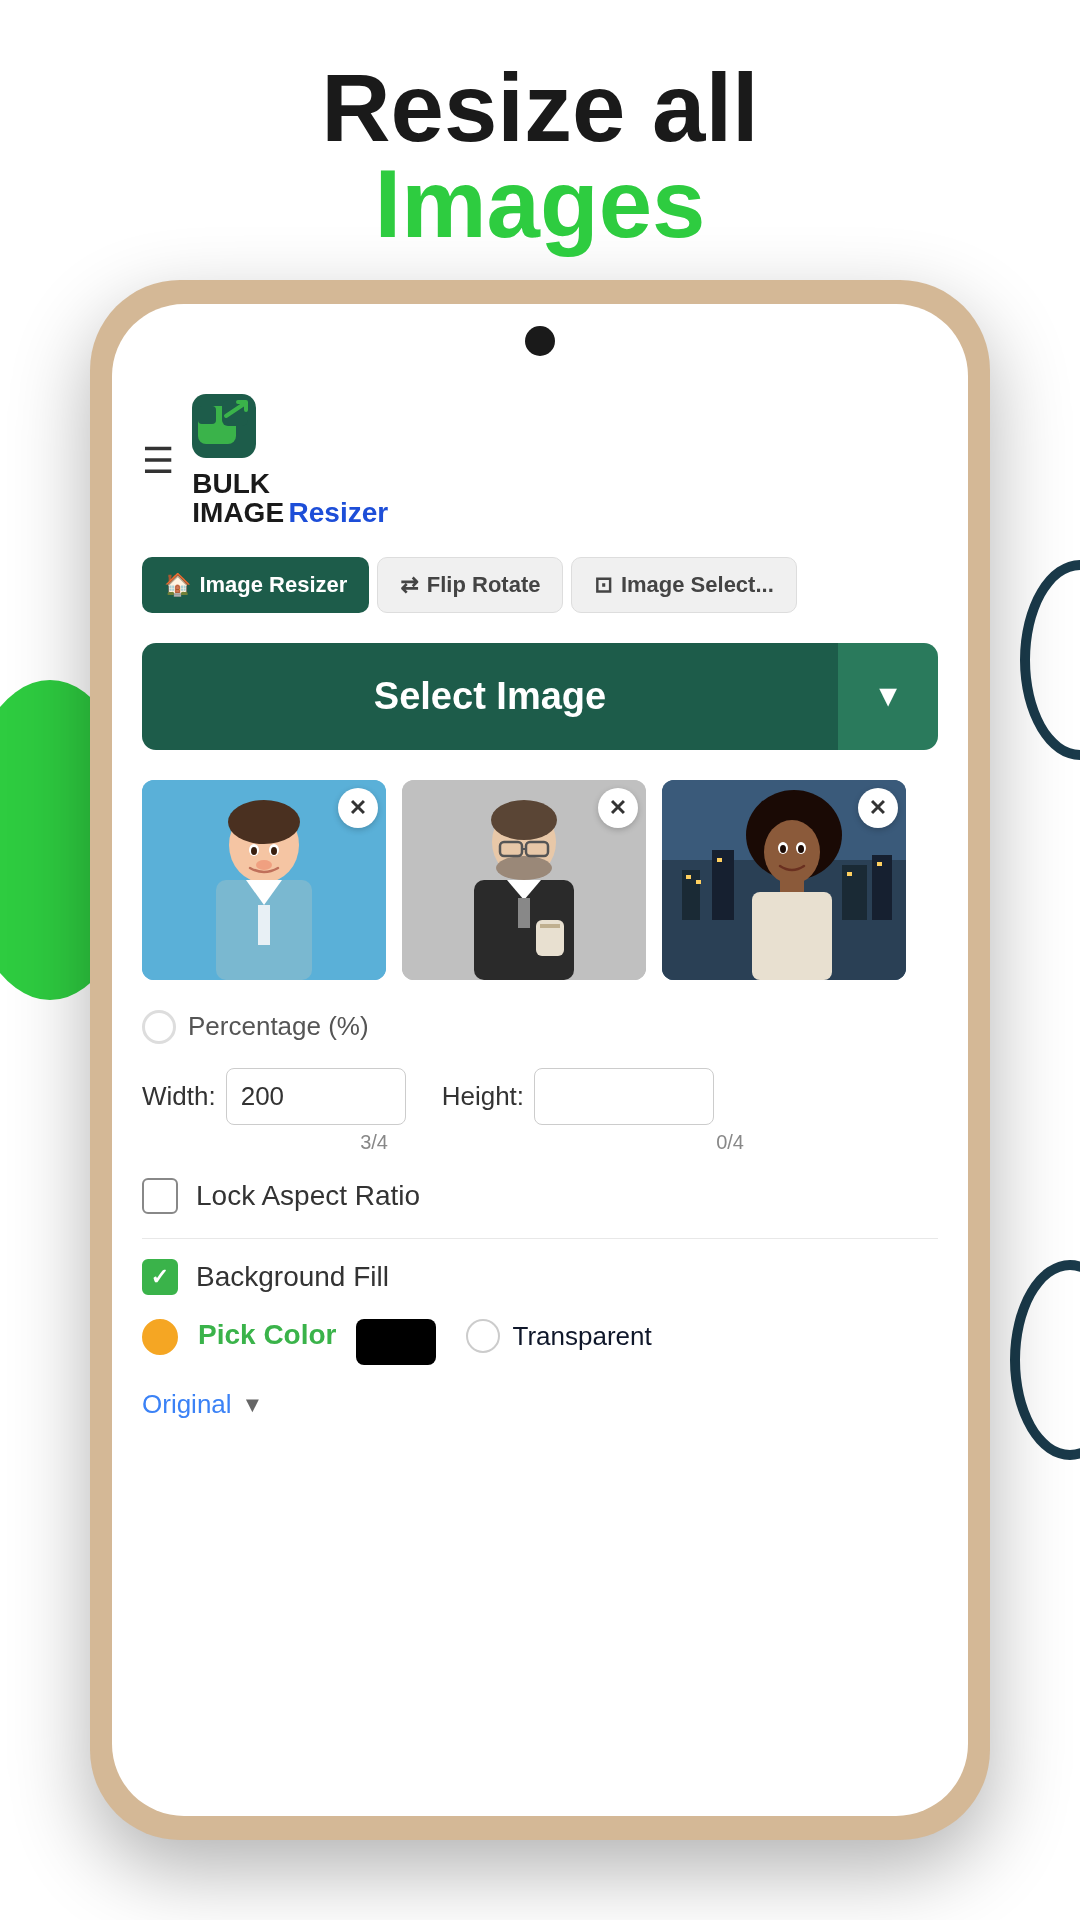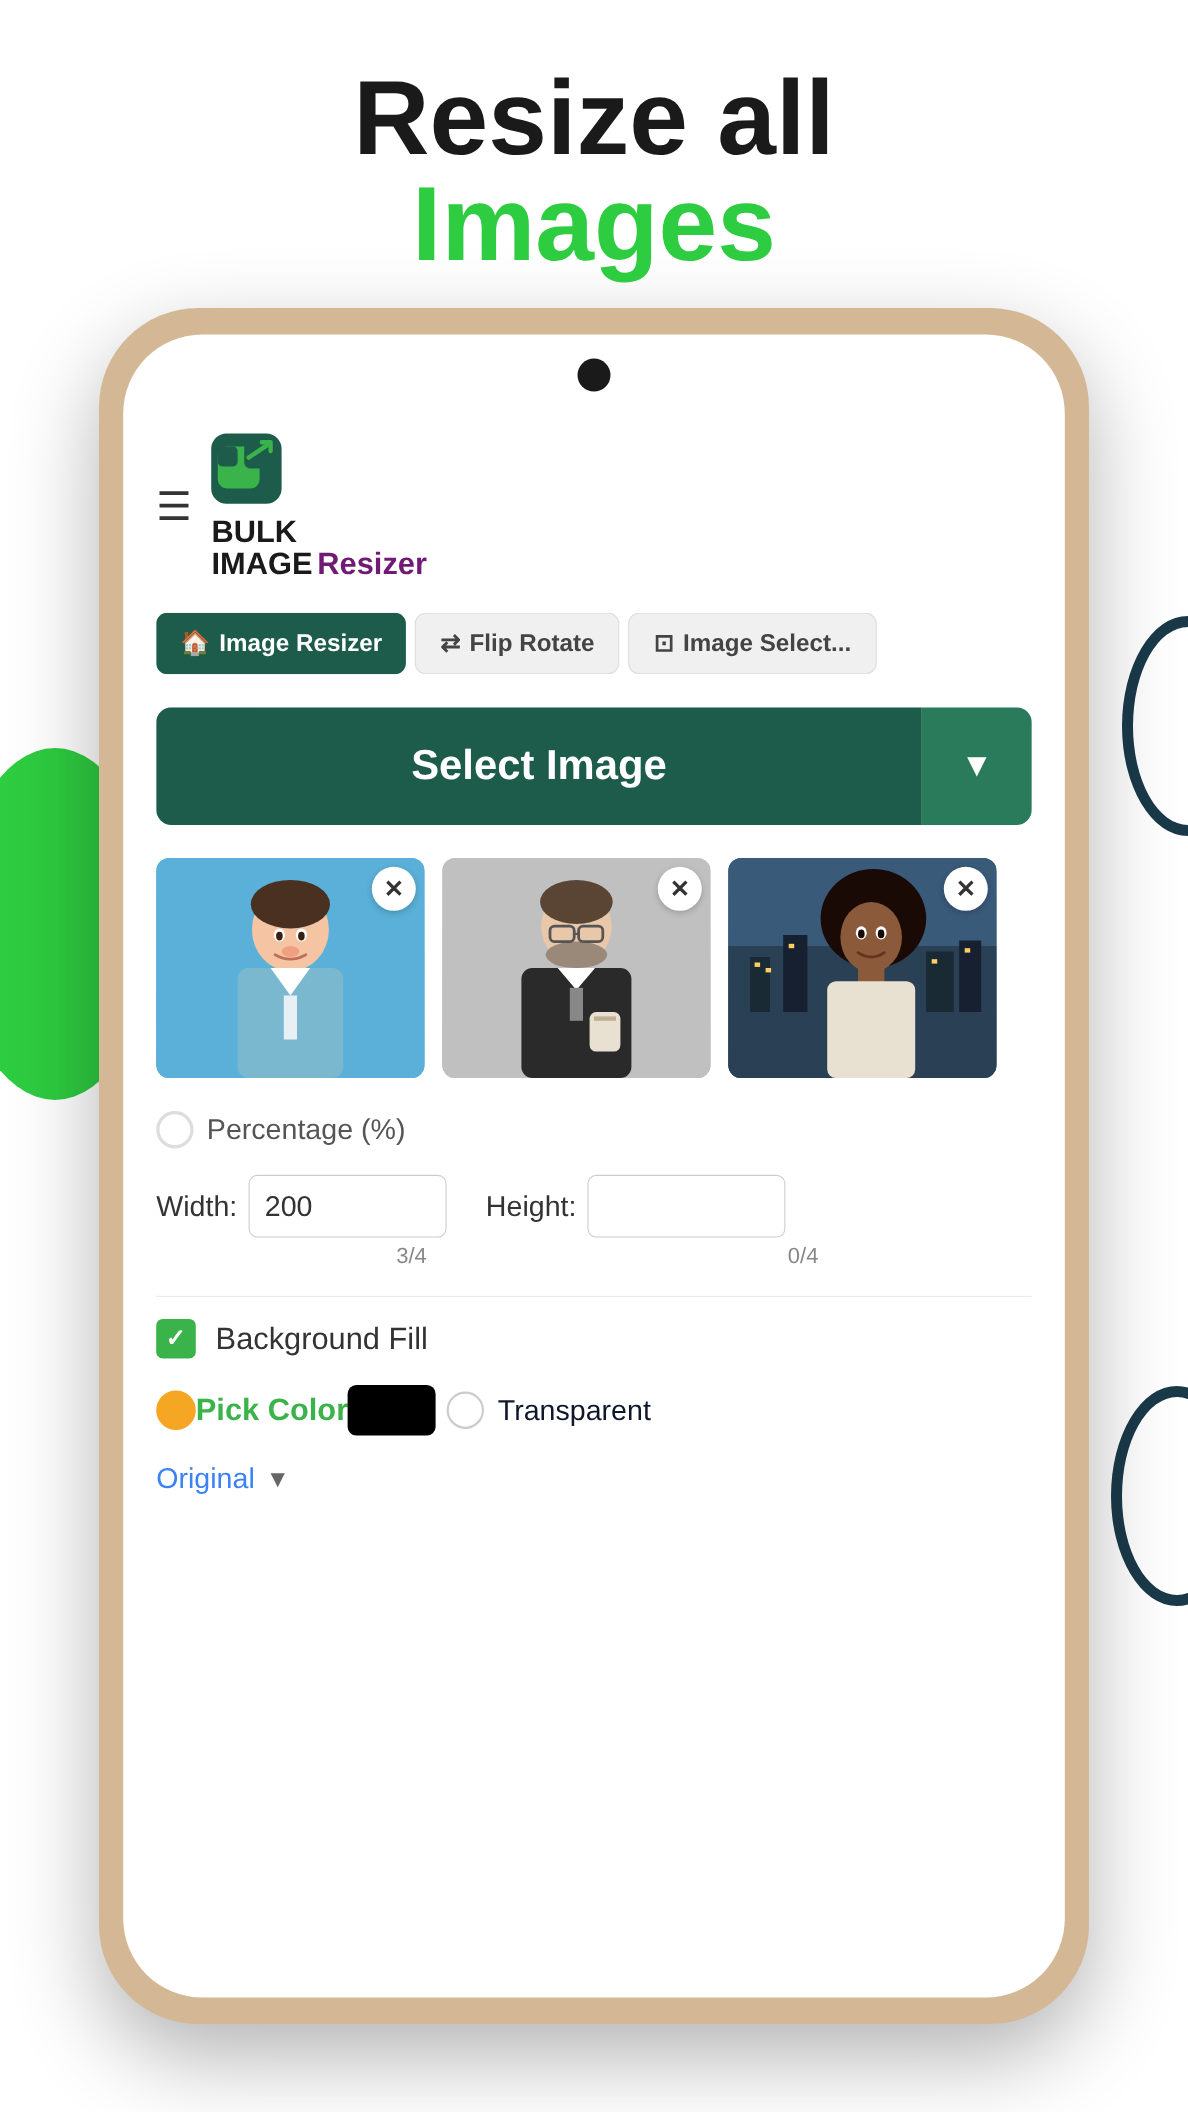--- a/index.html
+++ b/index.html
@@ -153,21 +153,21 @@
     }
     .logo-text-image {
       font-size: 28px;
       font-weight: 800;
       color: #1a1a1a;
       line-height: 1;
     }
     .logo-text-resizer {
       font-size: 28px;
       font-weight: 600;
-      color: #701a75;
+      color: #1d4ed8;
     }
 
     
     .tabs-container {
       display: flex;
       gap: 8px;
       margin: 18px 0 30px;
       overflow: hidden;
     }
     .tab {
@@ -381,21 +381,22 @@
       font-weight: 700;
     }
     .option-label {
       font-size: 28px;
       color: #333;
     }
 
     
     .pick-color-row {
       display: flex;
-      align-items: center;
+      align-items: flex-start;
+      gap: 20px;
       margin-bottom: 24px;
     }
     .pick-color-radio {
       width: 36px;
       height: 36px;
       border-radius: 50%;
       background: #f5a623;
       border: 3px solid #f5a623;
       flex-shrink: 0;
     }
@@ -626,20 +627,24 @@
         <div style="width:180px; text-align:right">
           <span class="dimension-counter">3/4</span>
         </div>
         <div style="width:36px"></div>
         <div style="width:80px"></div>
         <div style="width:180px; text-align:right">
           <span class="dimension-counter">0/4</span>
         </div>
       </div>
 
+      <div class="option-row">
+        <div class="checkbox-box"></div>
+        <span class="option-label">Lock Aspect Ratio</span>
+      </div>
 
       <div class="divider"></div>
 
       <div class="option-row">
         <div class="checkbox-box checkbox-box-checked">
           <span class="checkbox-check">✓</span>
         </div>
         <span class="option-label">Background Fill</span>
       </div>
 

